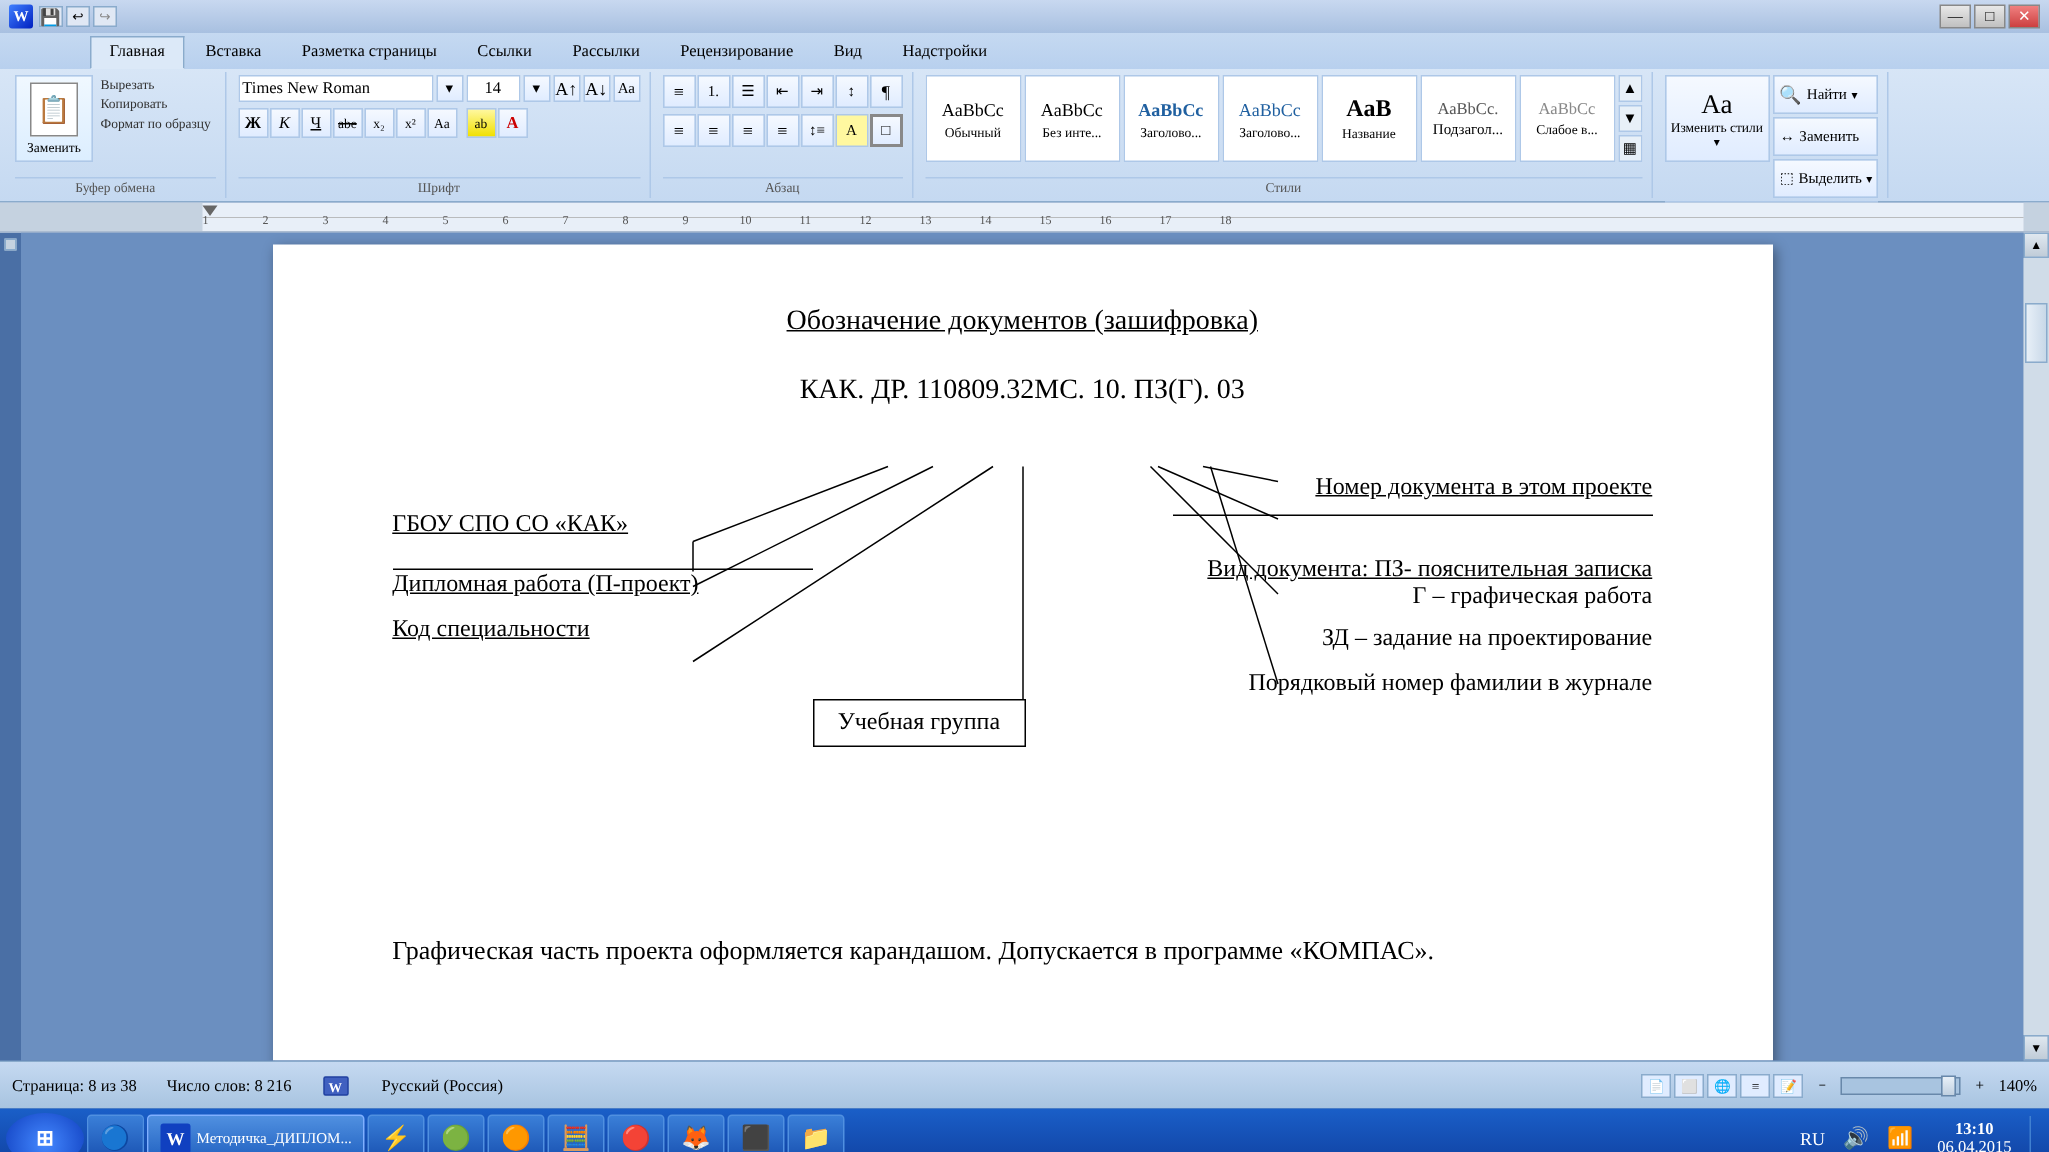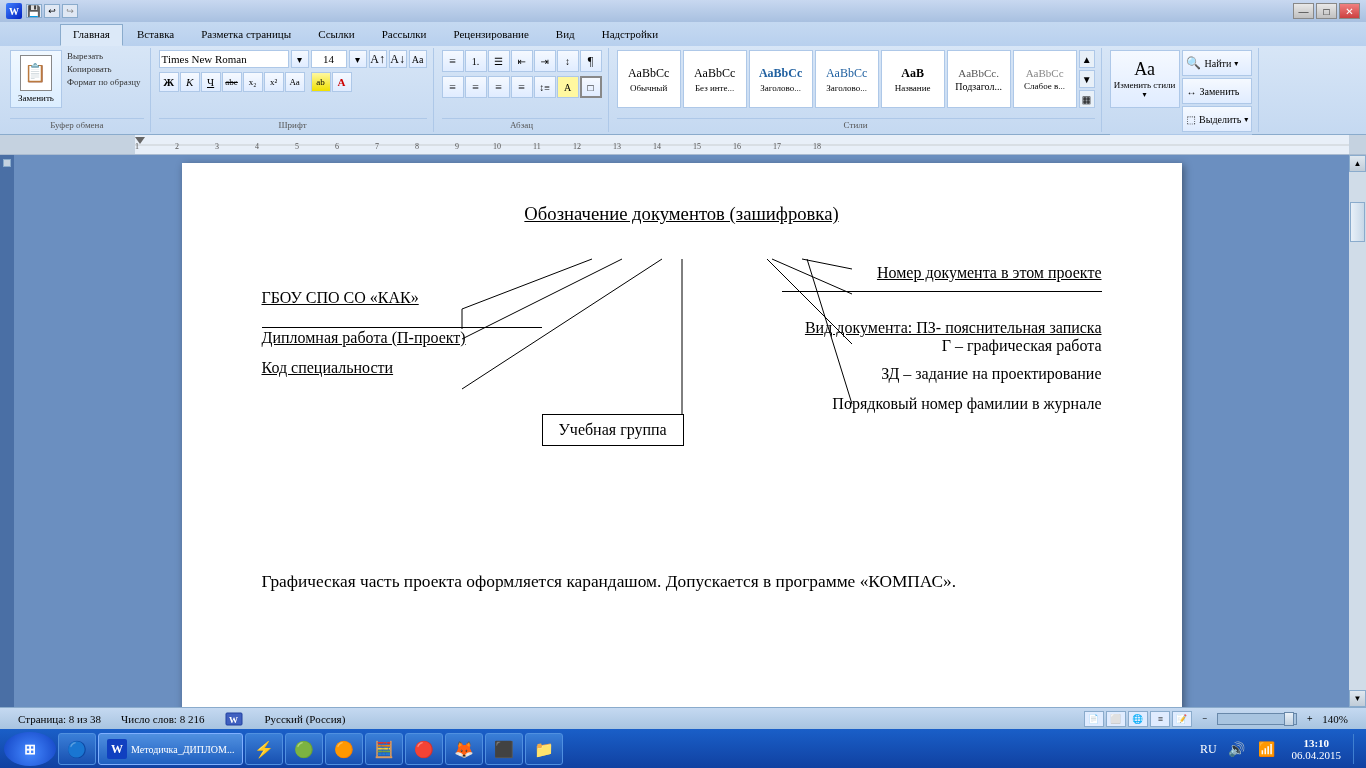--- a/index.html
+++ b/index.html
@@ -284,26 +284,26 @@
     .scroll-track { flex: 1; width: 17px; background: #d0dce8; position: relative; }
     .scroll-thumb {
       width: 15px; height: 40px;
       background: linear-gradient(to right, #e8f0f8, #c8d8e8);
       border: 1px solid #8aabcc;
       position: absolute; top: 30px; left: 1px;
     }
 
     
     #statusbar {
-      height: 22px;
+      height: 32px;
       background: linear-gradient(to bottom, #c5d9f1, #a8c4e0);
       border-top: 1px solid #8aabcc;
       display: flex;
       align-items: center;
-      padding: 0 18px;
+      padding: 0 8px;
       font-size: 11px;
       color: #000;
       gap: 20px;
     }
     #statusbar-right {
       margin-left: auto;
       display: flex; align-items: center; gap: 8px;
     }
     .zoom-slider {
       width: 80px; height: 12px;
@@ -526,21 +526,21 @@
         </div>
         <div class="style-item">
           <div class="style-preview" style="font-size:12px;color:#2060a0;font-weight:bold;">AaBbCс</div>
           <div style="font-size:9px;">Заголово...</div>
         </div>
         <div class="style-item">
           <div class="style-preview" style="font-size:12px;color:#2060a0;">AaBbCс</div>
           <div style="font-size:9px;">Заголово...</div>
         </div>
         <div class="style-item">
-          <div class="style-preview" style="font-size:12px;font-weight:bold;">AaB</div>
+          <div class="style-preview" style="font-size:16px;font-weight:bold;">AaB</div>
           <div style="font-size:9px;">Название</div>
         </div>
         <div class="style-item">
           <div class="style-preview" style="font-size:11px;color:#555;">AaBbCс.</div>
           <div style="font-size:10px;font-family:Liberation Serif, serif;">Подзагол...</div>
         </div>
         <div class="style-item">
           <div class="style-preview" style="font-size:11px;color:#888;">AaBbCс</div>
           <div style="font-size:9px;">Слабое в...</div>
         </div>
@@ -619,20 +619,21 @@
 
   <div id="left-margin">
     <div style="width:8px;height:8px;border:1px solid #8aabcc;background:#c5d2e0;cursor:pointer;"></div>
   </div>
 
   <div id="doc-scroll">
     <div id="document">
 
       <div class="doc-title">Обозначение документов (зашифровка)</div>
 
+      <div class="doc-code">КАК. ДР. 110809.32МС. 10. ПЗ(Г). 03</div>
 
       <div class="diagram-area">
 
         <svg class="diagram-svg" viewBox="0 0 840 300" preserveAspectRatio="none">
 
           <line x1="200" y1="60" x2="330" y2="10" stroke="#000" stroke-width="1"></line>
           <line x1="200" y1="80" x2="200" y2="60" stroke="#000" stroke-width="1"></line>
 
           <line x1="200" y1="90" x2="360" y2="10" stroke="#000" stroke-width="1"></line>
 

